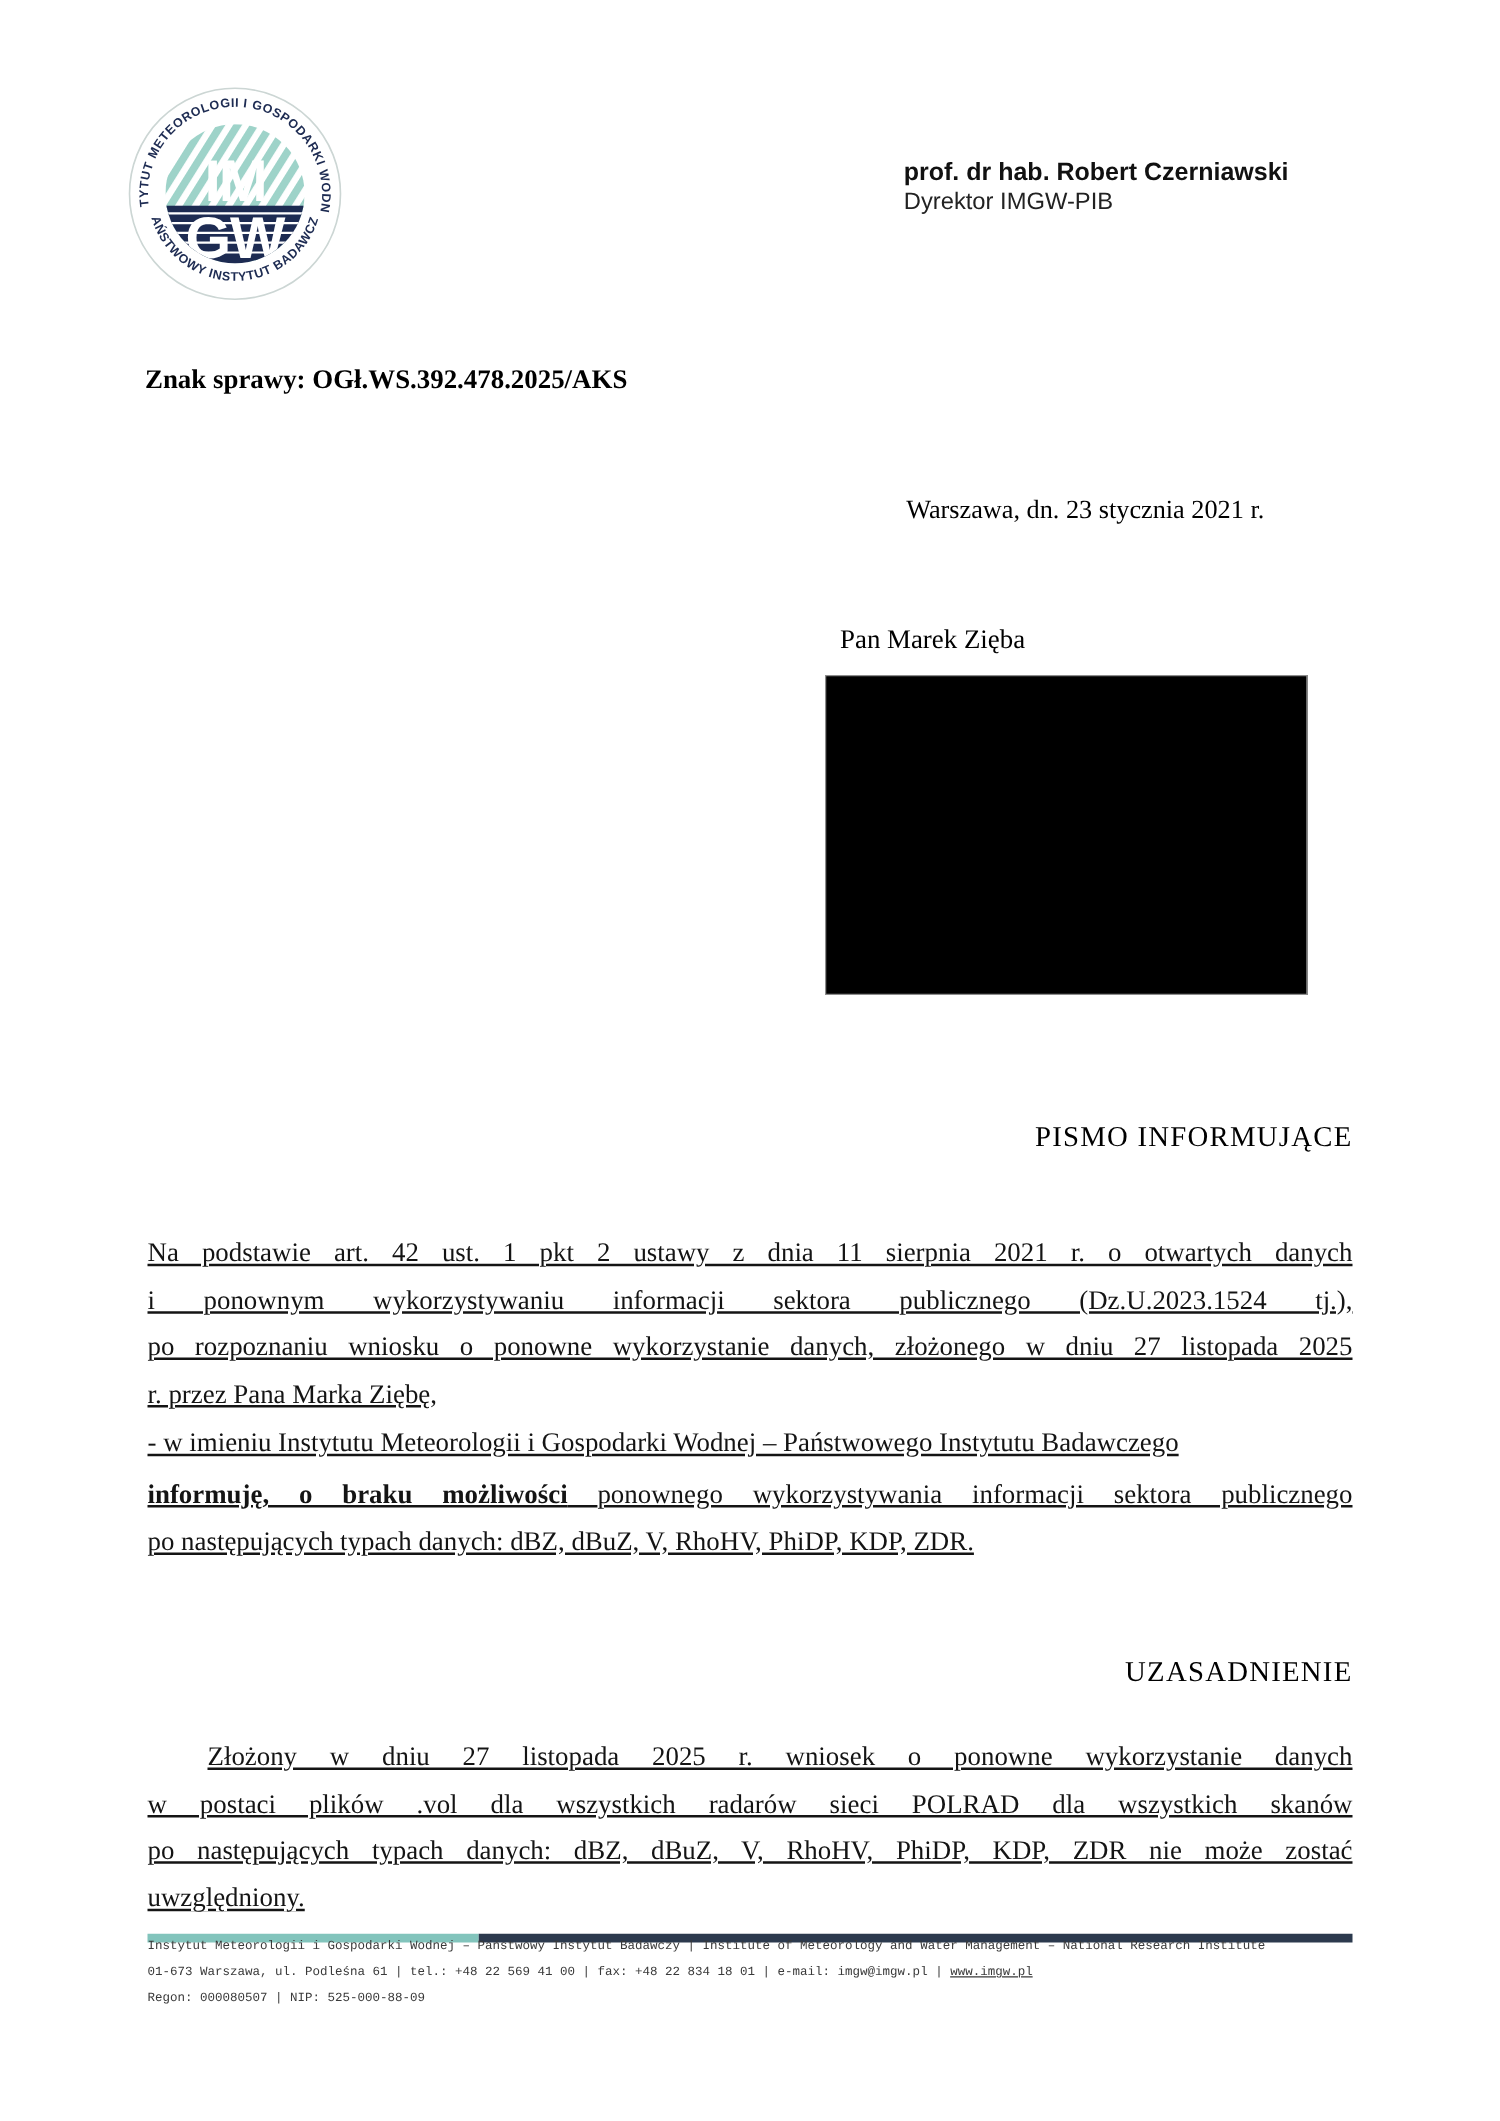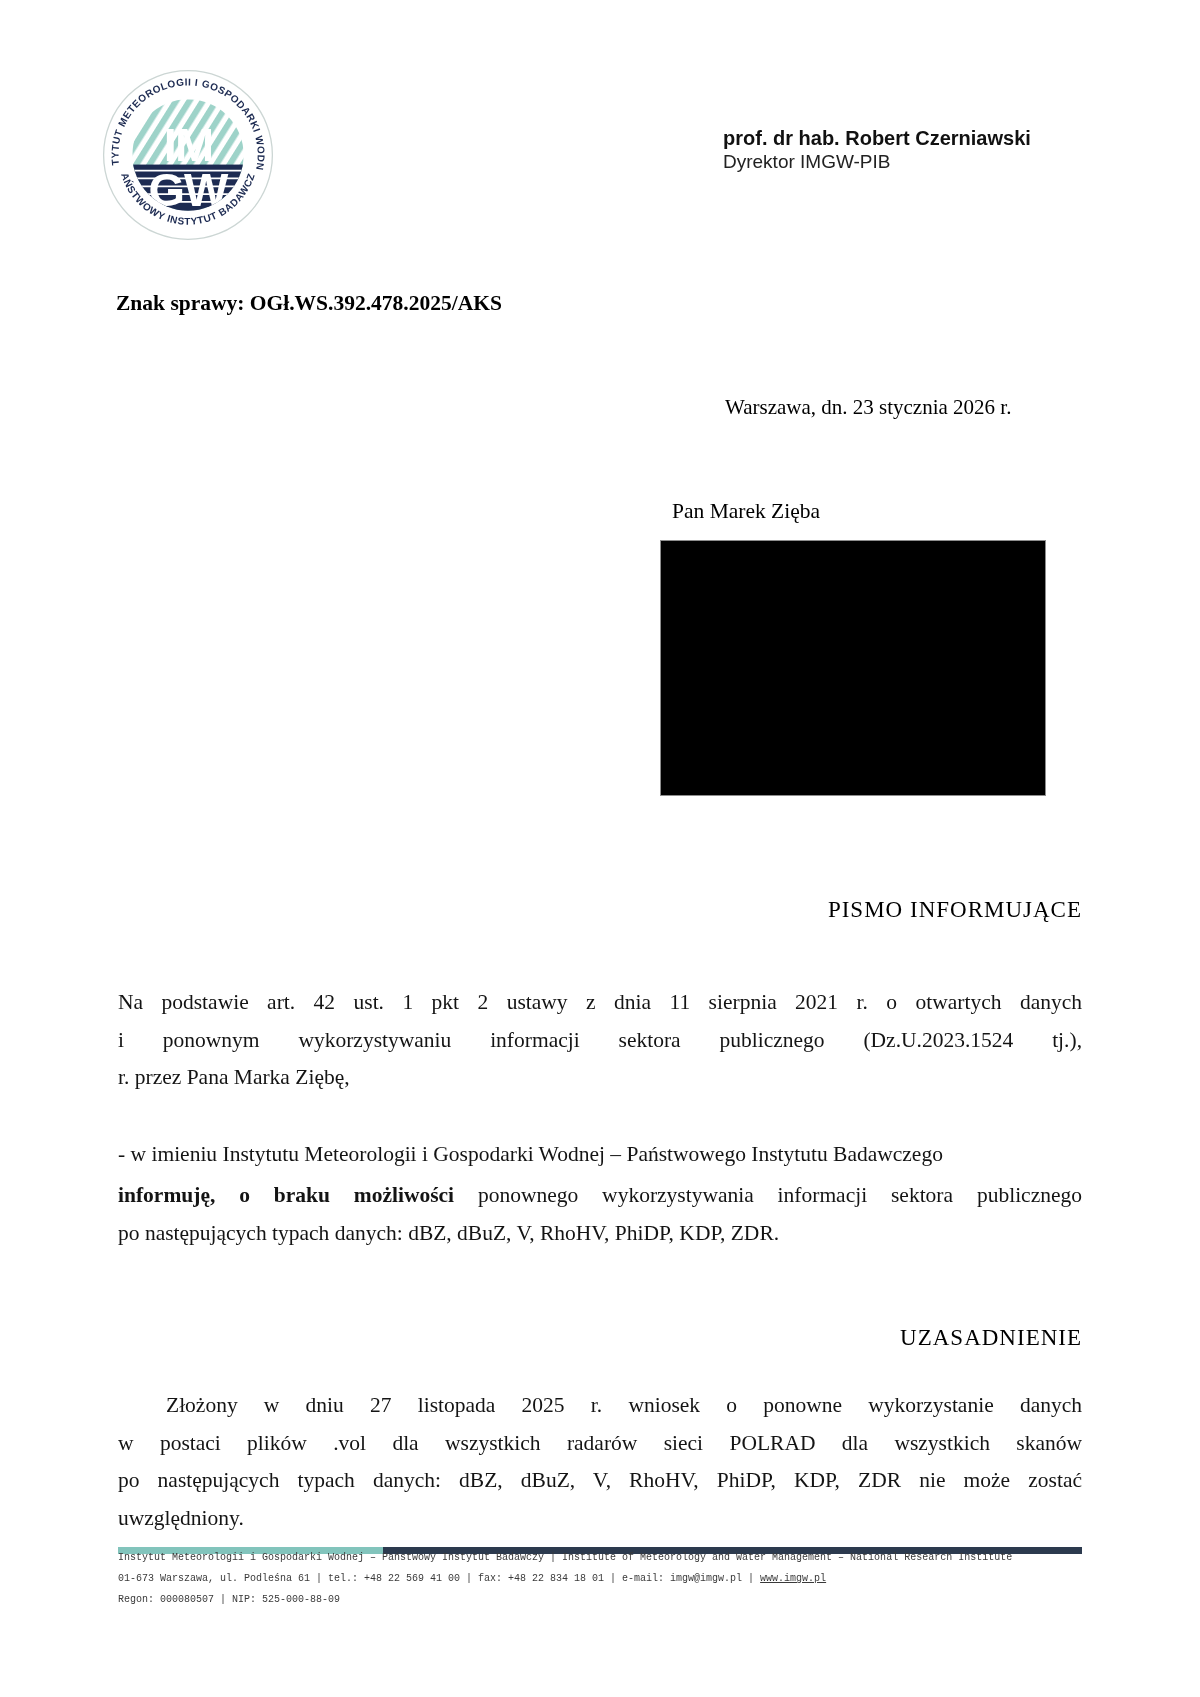--- a/index.html
+++ b/index.html
@@ -25,21 +25,21 @@
   .addressee { position:absolute; left:672px; top:499px; font-size:21.5px; color:#000; }
 
   .redaction { position:absolute; left:660px; top:540px; width:386px; height:256px;
                background:#000000; border:1px solid #8d8d8d; }
 
   .h-center { position:absolute; left:118px; width:964px; text-align:right;
               font-weight:normal; font-size:23px; letter-spacing:1px; color:#000; }
   .h1 { top:897px; }
   .h2 { top:1325px; }
 
-  .para { position:absolute; left:118px; width:964px; font-size:21.5px; color:#141414; }
+  .para { position:absolute; left:118px; width:964px; font-size:21.5px; color:#141414;text-decoration:underline; }
   .para .ln { line-height:37.5px; height:37.5px; white-space:nowrap; overflow:visible; }
   .para .jl { text-align:justify; text-align-last:justify; white-space:normal; }
   .para .ll { text-align:left; }
   .p1 { top:984px; }
   .p2 { top:1136px; }
   .p3 { top:1177px; }
   .p4 { top:1387px; }
   .indent { text-indent:48px; }
 
   
@@ -97,31 +97,32 @@
   <div class="signer">
     <div class="signer-name">prof. dr hab. Robert Czerniawski</div>
     <div class="signer-title">Dyrektor IMGW-PIB</div>
   </div>
 
   <div class="case-line">
     <span>Znak sprawy:</span>
     <span>OGł.WS.392.478.2025/AKS</span>
   </div>
 
-  <div class="date-line">Warszawa, dn. 23 stycznia 2026 r.</div>
+  <div class="date-line">Warszawa, dn. 23 stycznia 2021 r.</div>
 
   <div class="addressee">Pan Marek Zięba</div>
 
   <div class="redaction"></div>
 
   <div class="h-center h1">PISMO INFORMUJĄCE</div>
 
   <div class="para p1">
     <div class="ln jl">Na podstawie art. 42 ust. 1 pkt 2 ustawy z dnia 11 sierpnia 2021 r. o otwartych danych</div>
     <div class="ln jl">i ponownym wykorzystywaniu informacji sektora publicznego (Dz.U.2023.1524 tj.),</div>
+    <div class="ln jl">po rozpoznaniu wniosku o ponowne wykorzystanie danych, złożonego w dniu 27 listopada 2025</div>
     <div class="ln ll">r. przez Pana Marka Ziębę,</div>
   </div>
 
   <div class="para p2">
     <div class="ln ll">- w imieniu Instytutu Meteorologii i Gospodarki Wodnej – Państwowego Instytutu Badawczego</div>
   </div>
 
   <div class="para p3">
     <div class="ln jl">
       <b>informuję, o braku możliwości</b>

